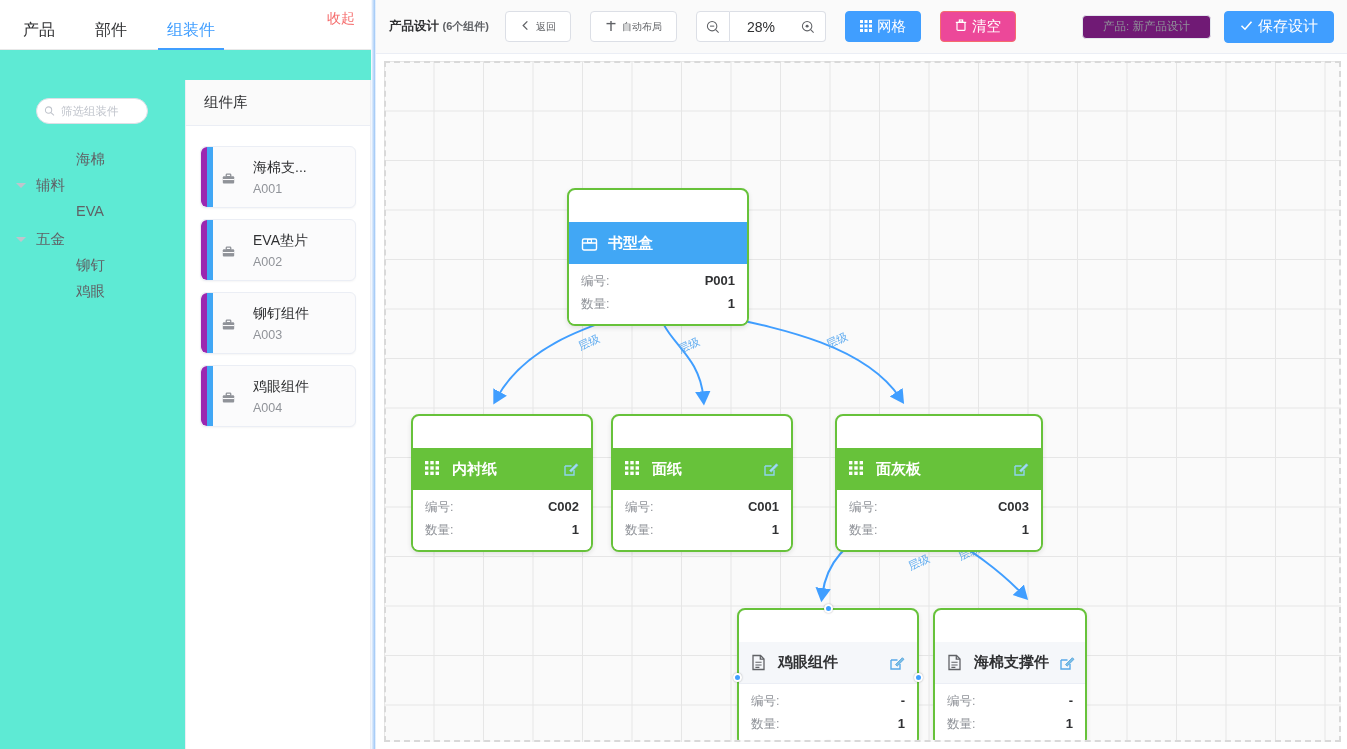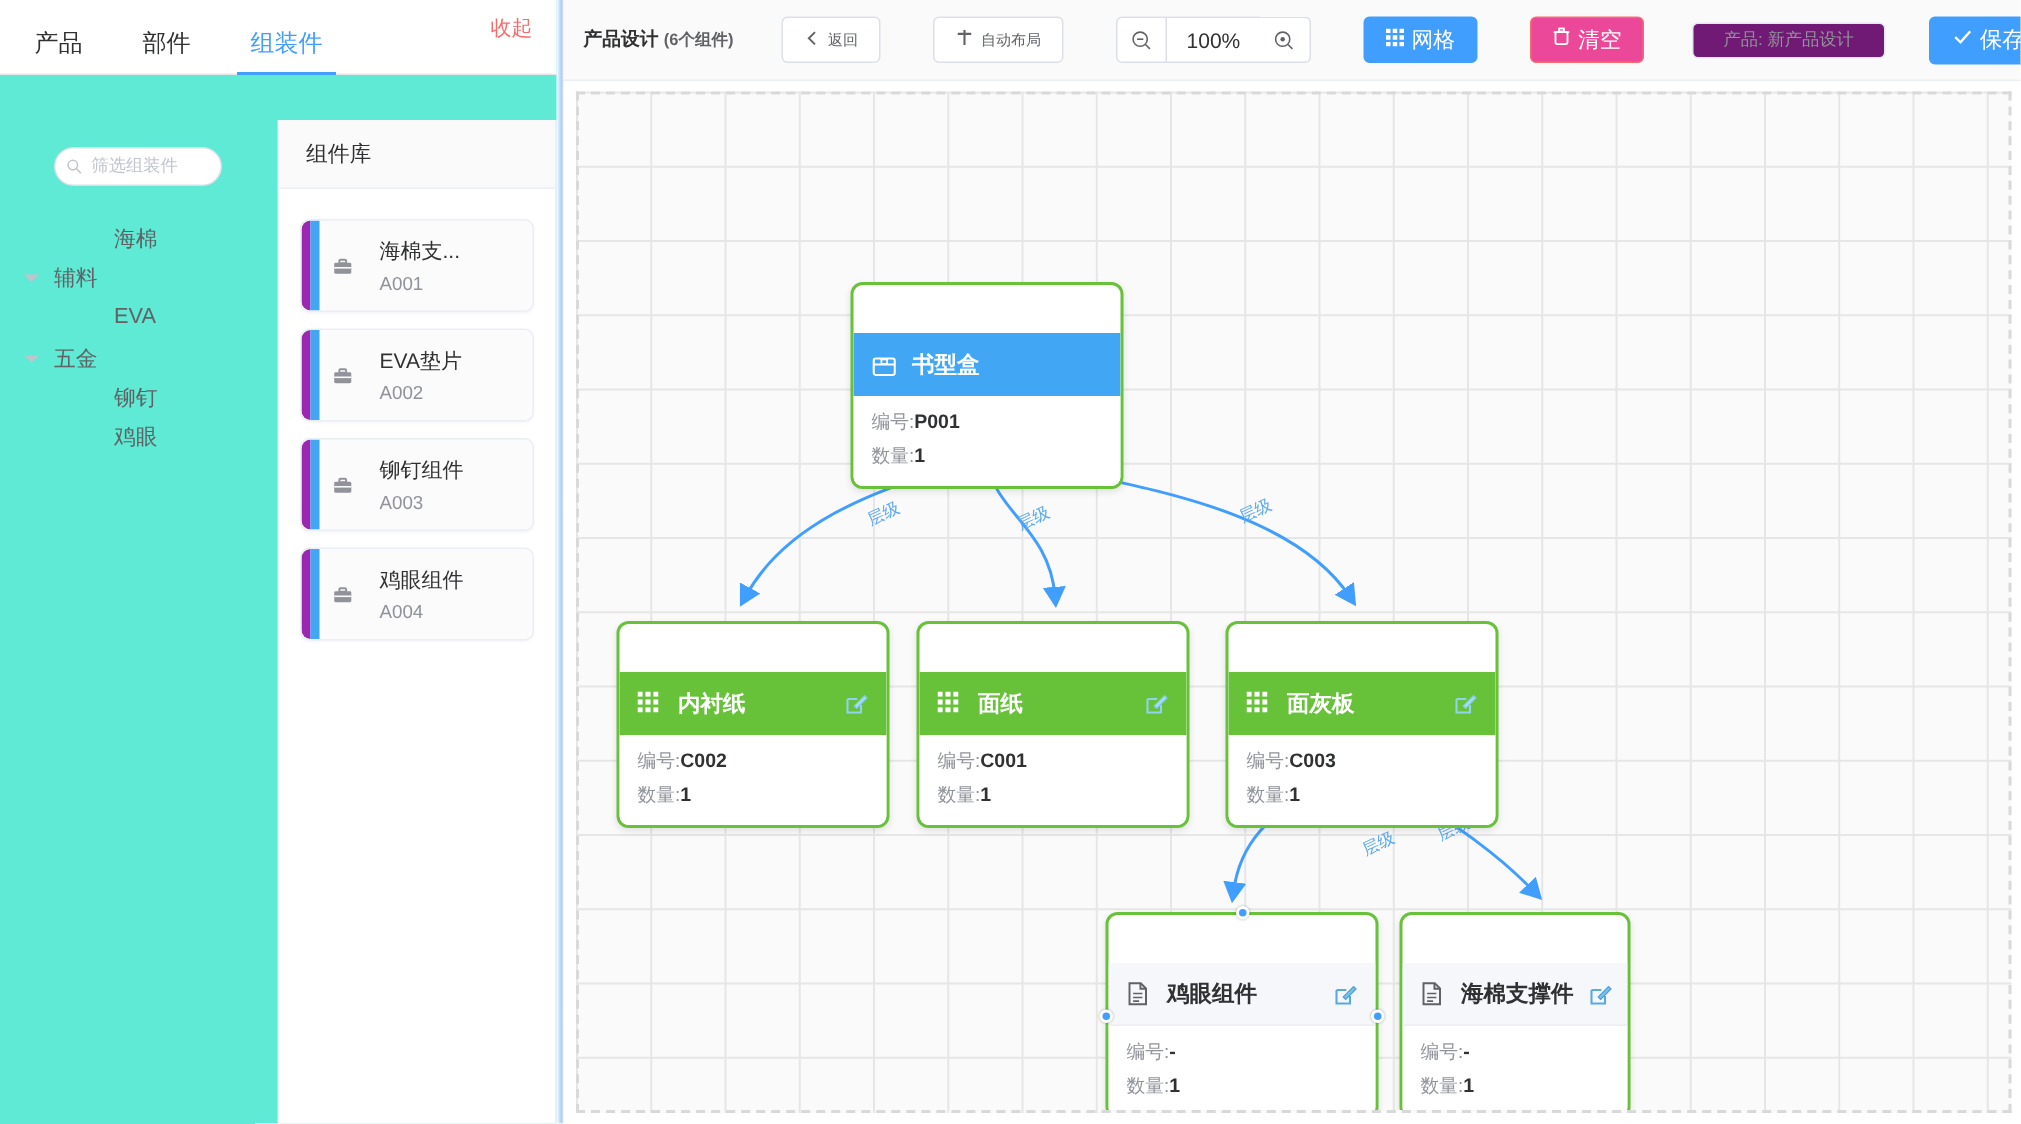--- a/index.html
+++ b/index.html
@@ -173,21 +173,21 @@
     flex: 1; min-width: 0;
     display: flex; flex-direction: column;
     background: #fff;
   }
   .toolbar {
     height: 54px;
     background: #fafafa;
     border-bottom: 1px solid #ebeef5;
     display: flex; align-items: center;
     padding: 0 13px;
-    gap: 16px;
+    gap: 0px;
     justify-content: space-between;
   }
   .tb-title {
     font-size: 12.5px; font-weight: bold; color: #303133;
     white-space: nowrap; margin-right: 16px;
   }
   .tb-title .cnt { font-size: 11px; font-weight: bold; color: #606266; }
   .btn {
     height: 31px;
     border: 1px solid #dcdfe6;
@@ -286,21 +286,21 @@
   }
   .node.blue  .node-head { background: #41a7f5; color: #fff; }
   .node.green .node-head { background: #67c23a; color: #fff; }
   .node.light .node-head { background: #f5f7fa; color: #303133; border-bottom: 1px solid #ebeef5; }
   .node-title { font-size: 15px; font-weight: bold; flex: 1; white-space: nowrap; }
   .node.light .node-title { color: #303133; }
   .node-edit { width: 16px; height: 16px; flex: 0 0 16px; cursor: pointer; }
   .node-ico  { width: 17px; height: 17px; flex: 0 0 17px; display:block; }
   .node-body { padding: 6px 12px 8px 12px; background: #fff; }
   .kv {
-    display: flex; align-items: baseline;
+    display: flex; justify-content: space-between; align-items: baseline;
     font-size: 12.5px;
     padding: 3px 0;
   }
   .kv .k { color: #909399; }
   .kv .v { color: #303133; font-weight: bold; font-size: 13px; }
 
   
   .hdl {
     position: absolute;
     width: 9px; height: 9px;
@@ -481,21 +481,21 @@
       </button>
 
       <div class="zoom-group">
         <div class="zoom-btn l">
           <svg viewBox="0 0 16 16" width="14" height="14">
             <circle cx="7" cy="7" r="5.4" fill="none" stroke="#606266" stroke-width="1.2"></circle>
             <line x1="4.6" y1="7" x2="9.4" y2="7" stroke="#606266" stroke-width="1.2"></line>
             <line x1="11" y1="11" x2="14.4" y2="14.4" stroke="#606266" stroke-width="1.2"></line>
           </svg>
         </div>
-        <div class="zoom-val">100%</div>
+        <div class="zoom-val">28%</div>
         <div class="zoom-btn r">
           <svg viewBox="0 0 16 16" width="14" height="14">
             <circle cx="7" cy="7" r="5.4" fill="none" stroke="#606266" stroke-width="1.2"></circle>
             <circle cx="7" cy="7" r="1.7" fill="#606266"></circle>
             <line x1="11" y1="11" x2="14.4" y2="14.4" stroke="#606266" stroke-width="1.2"></line>
           </svg>
         </div>
       </div>
 
       <button class="btn primary mr">
@@ -666,21 +666,21 @@
                 <span class="v">C001</span>
               </div>
               <div class="kv">
                 <span class="k">数量:</span>
                 <span class="v">1</span>
               </div>
             </div>
           </div>
         </div>
 
-        <div class="node green" style="left:431px;top:351px;width:182px;">
+        <div class="node green" style="left:449px;top:351px;width:208px;">
           <div class="node-inner">
             <div class="node-head">
               <span class="node-ico">
                 <svg viewBox="0 0 14 14" width="14" height="14">
                   <g fill="#ffffff">
                     <rect x="0" y="0" width="3.4" height="3.4"></rect>
                       <rect x="5.3" y="0" width="3.4" height="3.4"></rect>
                       <rect x="10.6" y="0" width="3.4" height="3.4"></rect>
                     <rect x="0" y="5.3" width="3.4" height="3.4"></rect>
                       <rect x="5.3" y="5.3" width="3.4" height="3.4"></rect>

